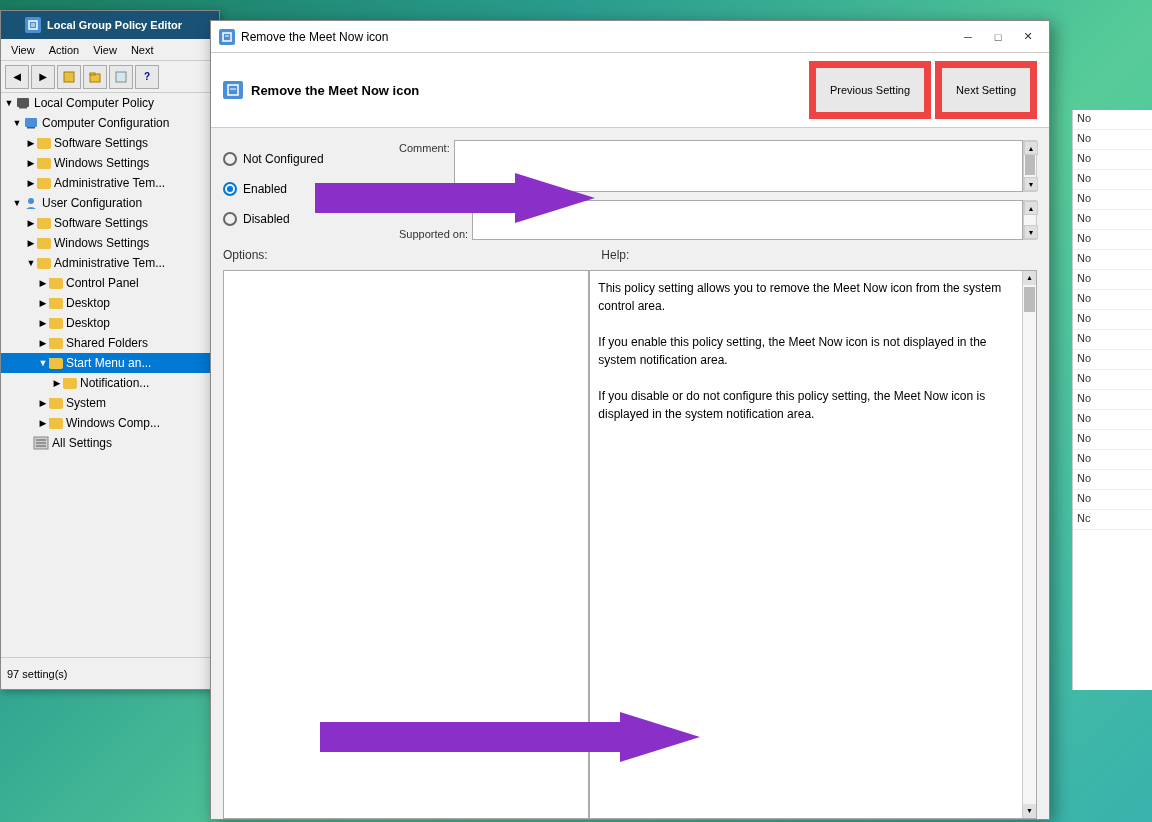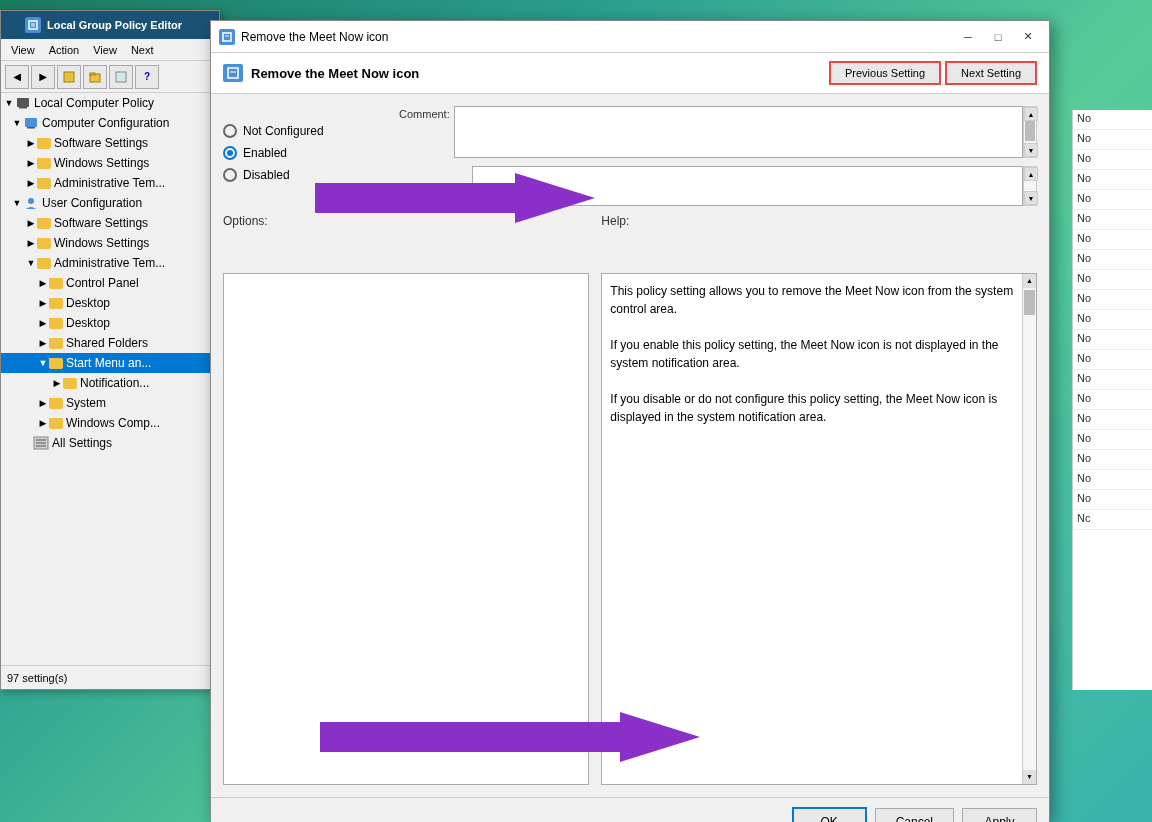--- a/index.html
+++ b/index.html
@@ -92,21 +92,21 @@
       display: flex;
       align-items: center;
       height: 20px;
       cursor: pointer;
       padding-right: 4px;
     }
     .tree-item.selected { background: #0078d4; color: white; }
     .tree-arrow { width: 12px; display: inline-flex; align-items: center; justify-content: center; font-size: 9px; }
 
     .status-bar {
-      height: 24px;
+      height: 32px;
       background: #f0f0f0;
       border-top: 1px solid #ccc;
       display: flex;
       align-items: center;
       padding: 0 6px;
       font-size: 11px;
       position: absolute;
       bottom: 0;
       left: 0;
       width: 100%;
@@ -202,23 +202,23 @@
       font-size: 13px;
       font-weight: 600;
     }
 
     .dialog-nav-btns {
       display: flex;
       gap: 4px;
     }
 
     .nav-btn {
-      padding: 4px 14px;
+      padding: 16px 14px;
       background: #e8e8e8;
-      border: 2px solid #ef4444;
+      border: 7px solid #ef4444;
       cursor: pointer;
       font-size: 11px;
     }
 
     
     .dialog-body {
       display: flex;
       flex-direction: column;
       height: calc(100% - 95px);
       padding: 12px;
@@ -232,22 +232,22 @@
     }
 
     .radio-section {
       width: 160px;
       flex-shrink: 0;
     }
 
     .radio-group {
       display: flex;
       flex-direction: column;
-      gap: 8px;
-      margin-top: 18px;
+      gap: 16px;
+      margin-top: 12px;
     }
 
     .radio-item {
       display: flex;
       align-items: center;
       gap: 6px;
       font-size: 12px;
       cursor: pointer;
     }
 
@@ -289,23 +289,22 @@
       border: 1px solid #aaa;
       resize: none;
       font-size: 11px;
       padding: 2px;
       font-family: inherit;
     }
 
     
     .dialog-middle {
       display: flex;
-      gap: 12px;
+      gap: 0;
       flex: 1;
-      margin-top: 37px;
     }
 
     .options-section {
       width: 45%;
       display: flex;
       flex-direction: column;
       gap: 4px;
     }
 
     .section-label {

